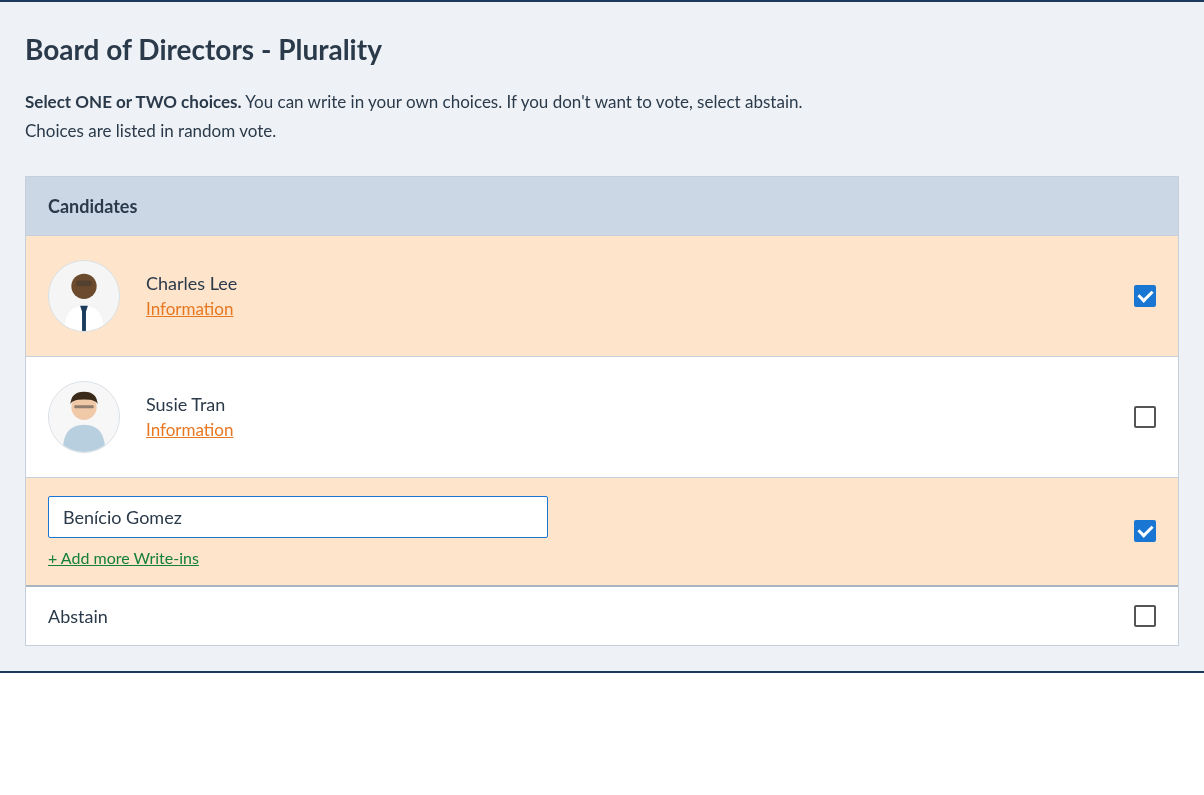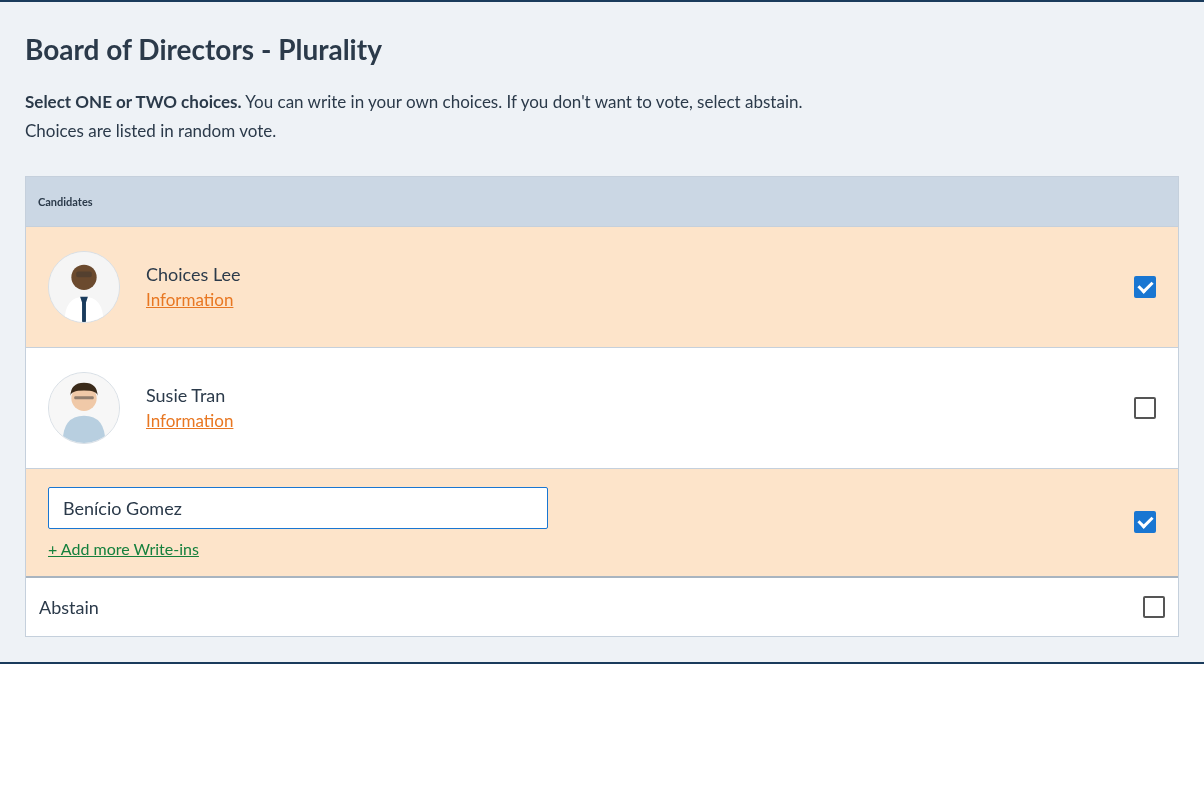--- a/index.html
+++ b/index.html
@@ -27,22 +27,22 @@
     line-height: 1.7;
     margin-bottom: 30px;
   }
   .instructions .bold { font-weight: 700; }
   .candidates-box {
     border: 1px solid #c5d0dc;
     background: #fff;
   }
   .candidates-header {
     background: #cbd7e4;
-    padding: 18px 12px;
-    font-size: 11px;
+    padding: 18px 22px;
+    font-size: 18px;
     font-weight: 700;
     color: #2b3a4a;
     border-bottom: 1px solid #c5d0dc;
   }
   .candidate-row {
     display: flex;
     align-items: center;
     padding: 24px 22px;
     border-bottom: 1px solid #c5d0dc;
     background: #fff;
@@ -131,21 +131,21 @@
   .add-writeins {
     font-size: 16px;
     color: #15803d;
     text-decoration: underline;
     cursor: pointer;
     width: fit-content;
   }
   .abstain-row {
     display: flex;
     align-items: flex-start;
-    padding: 18px 13px;
+    padding: 18px 22px;
     background: #fff;
   }
   .abstain-label {
     flex: 1;
     font-size: 18px;
     color: #2b3a4a;
   }
 </style>
 </head>
 <body>
@@ -166,21 +166,21 @@
         <svg viewBox="0 0 72 72">
             <rect width="72" height="72" fill="#f5f5f5"></rect>
             <circle cx="36" cy="26" r="13" fill="#6b4a2e"></circle>
             <rect x="28" y="20" width="16" height="6" rx="2" fill="#333" opacity="0.4"></rect>
             <path d="M16 72 Q16 46 36 46 Q56 46 56 72 Z" fill="#ffffff"></path>
             <path d="M32 46 L36 58 L40 46 Z" fill="#1a3b5c"></path>
             <rect x="34" y="52" width="4" height="20" fill="#1a3b5c"></rect>
           </svg>
       </div>
       <div class="candidate-info">
-        <span class="candidate-name">Choices Lee</span>
+        <span class="candidate-name">Charles Lee</span>
         <a class="info-link">Information</a>
       </div>
       <div class="checkbox checked"></div>
     </div>
 
 
     <div class="candidate-row">
       <div class="avatar">
         <svg viewBox="0 0 72 72">
             <rect width="72" height="72" fill="#f7f7f7"></rect>

